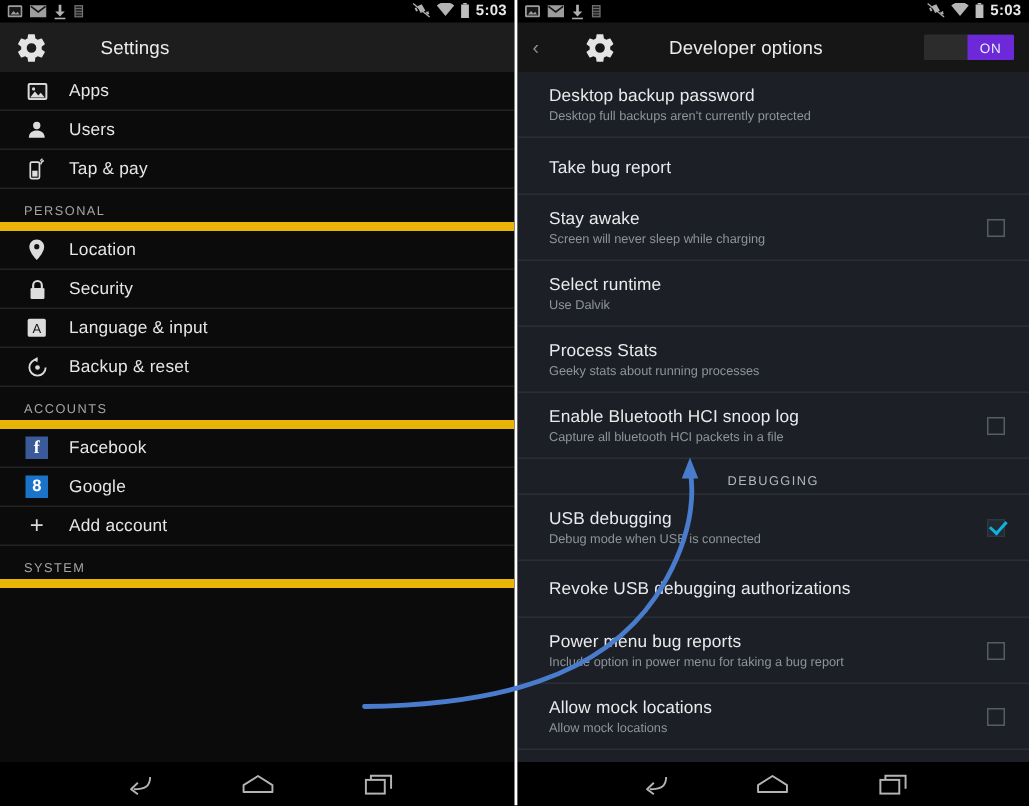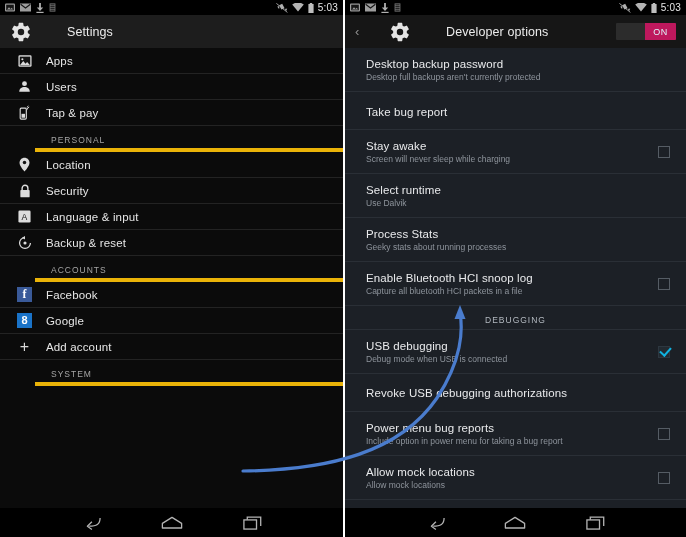--- a/index.html
+++ b/index.html
@@ -28,21 +28,21 @@
   
   .statusbar {
     height: 15px;
     background: #000;
     display: flex;
     align-items: center;
     padding: 0 5px;
     flex: 0 0 15px;
   }
   .sb-left { display: flex; align-items: center; gap: 5px; }
-  .sb-right { margin-left: auto; display: flex; align-items: center; gap: 4px; }
+  .sb-right { margin-left: auto; display: flex; align-items: flex-start; gap: 4px; font-weight: bold; }
   .sb-ico { display: block; opacity: .85; }
   .sb-time {
     color: #e8e8e8; font-size: 10px; letter-spacing: .2px;
     font-family: "Liberation Sans", sans-serif;
   }
 
   
   .actionbar {
     height: 33px;
     background: #1d1d1d;
@@ -66,21 +66,21 @@
   .ab-toggle {
     margin-left: auto;
     width: 60px; height: 17px;
     background: #2c2c2c;
     display: flex; justify-content: flex-end;
     border-radius: 1px;
     overflow: hidden;
   }
   .ab-toggle .thumb {
     width: 31px; height: 17px;
-    background: #be185d;
+    background: #6d28d9;
     color: #dff4fb;
     font-size: 9px;
     display: flex; align-items: center; justify-content: center;
     letter-spacing: .6px;
   }
 
   
   .list {
     flex: 1 1 auto;
     background: #0b0b0b;
@@ -104,22 +104,21 @@
     margin-right: 13px;
   }
   .row-label {
     color: #e6e6e6; font-size: 11.5px; letter-spacing: .15px;
   }
   .section-hdr {
     color: #a5a5a5;
     font-size: 8.5px;
     letter-spacing: 1px;
     padding: 9px 16px 3px 16px;
-    border-bottom: 4px solid #eab308;
-    margin-left: 35px;
+    border-bottom: 6px solid #eab308;
   }
 
   
   .drow {
     position: relative;
     display: flex;
     align-items: center;
     padding: 0 16px 0 21px;
     min-height: 38px;
     border-bottom: 1px solid #2a2f36;

